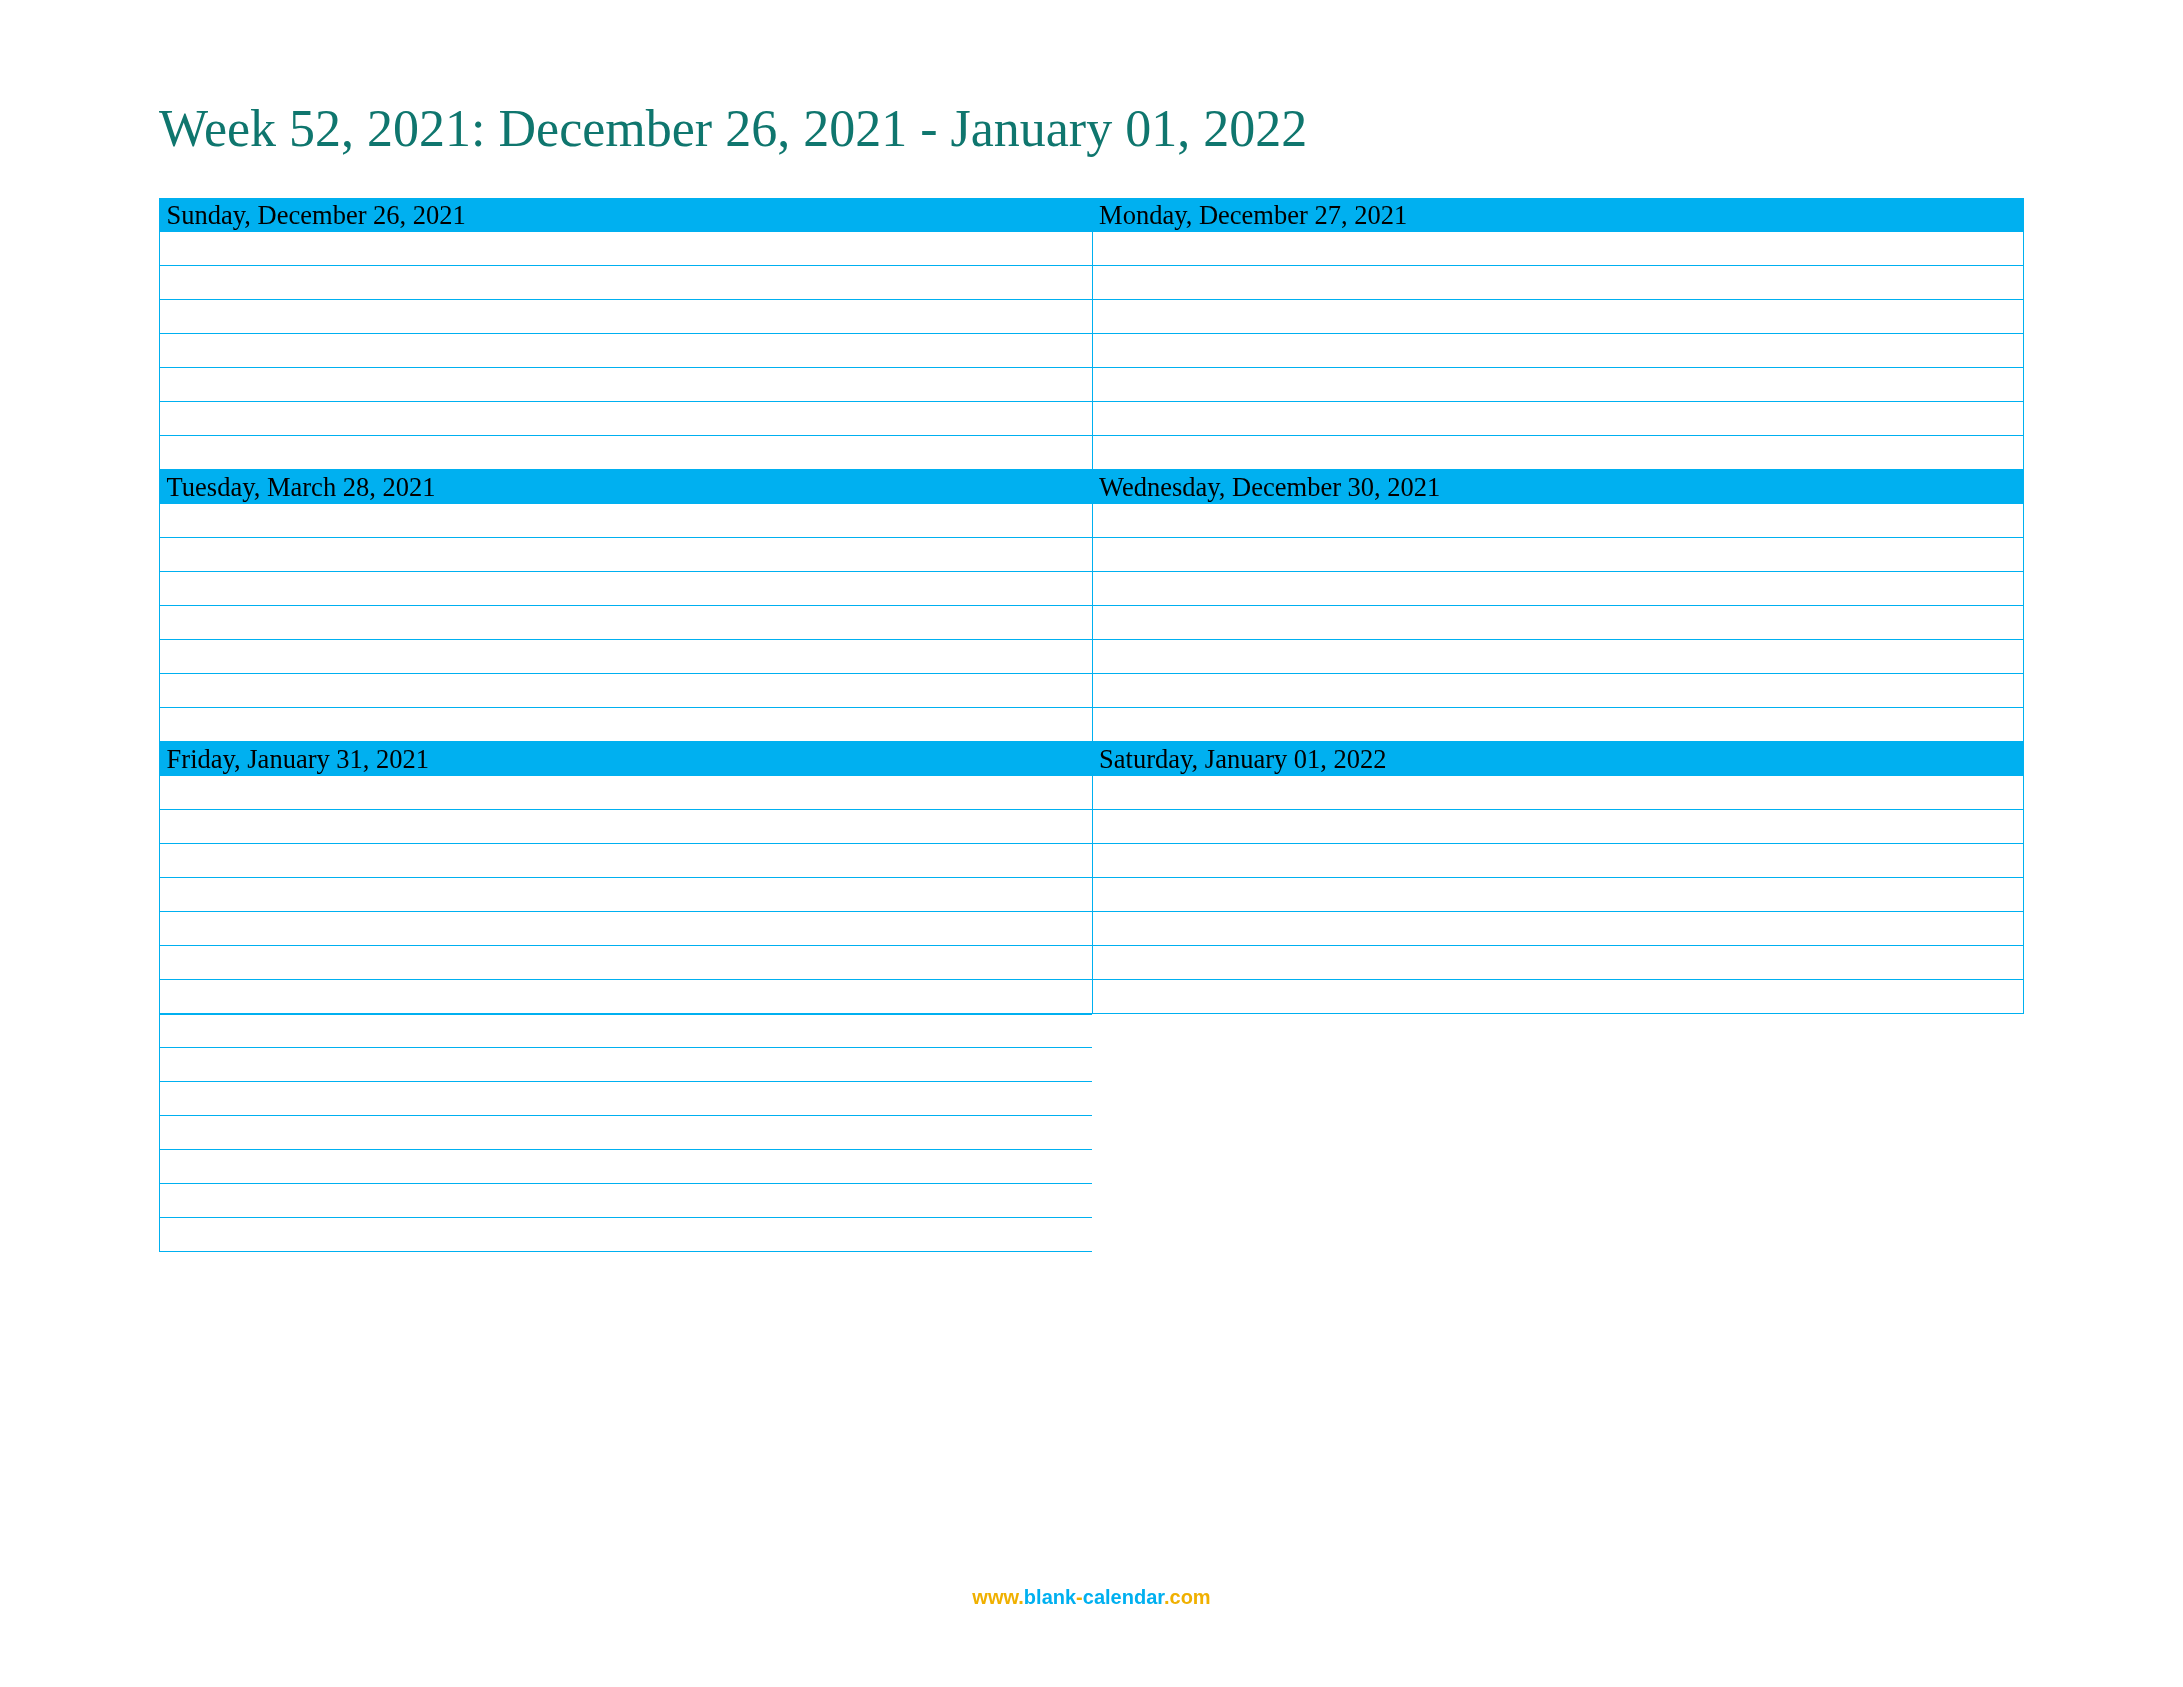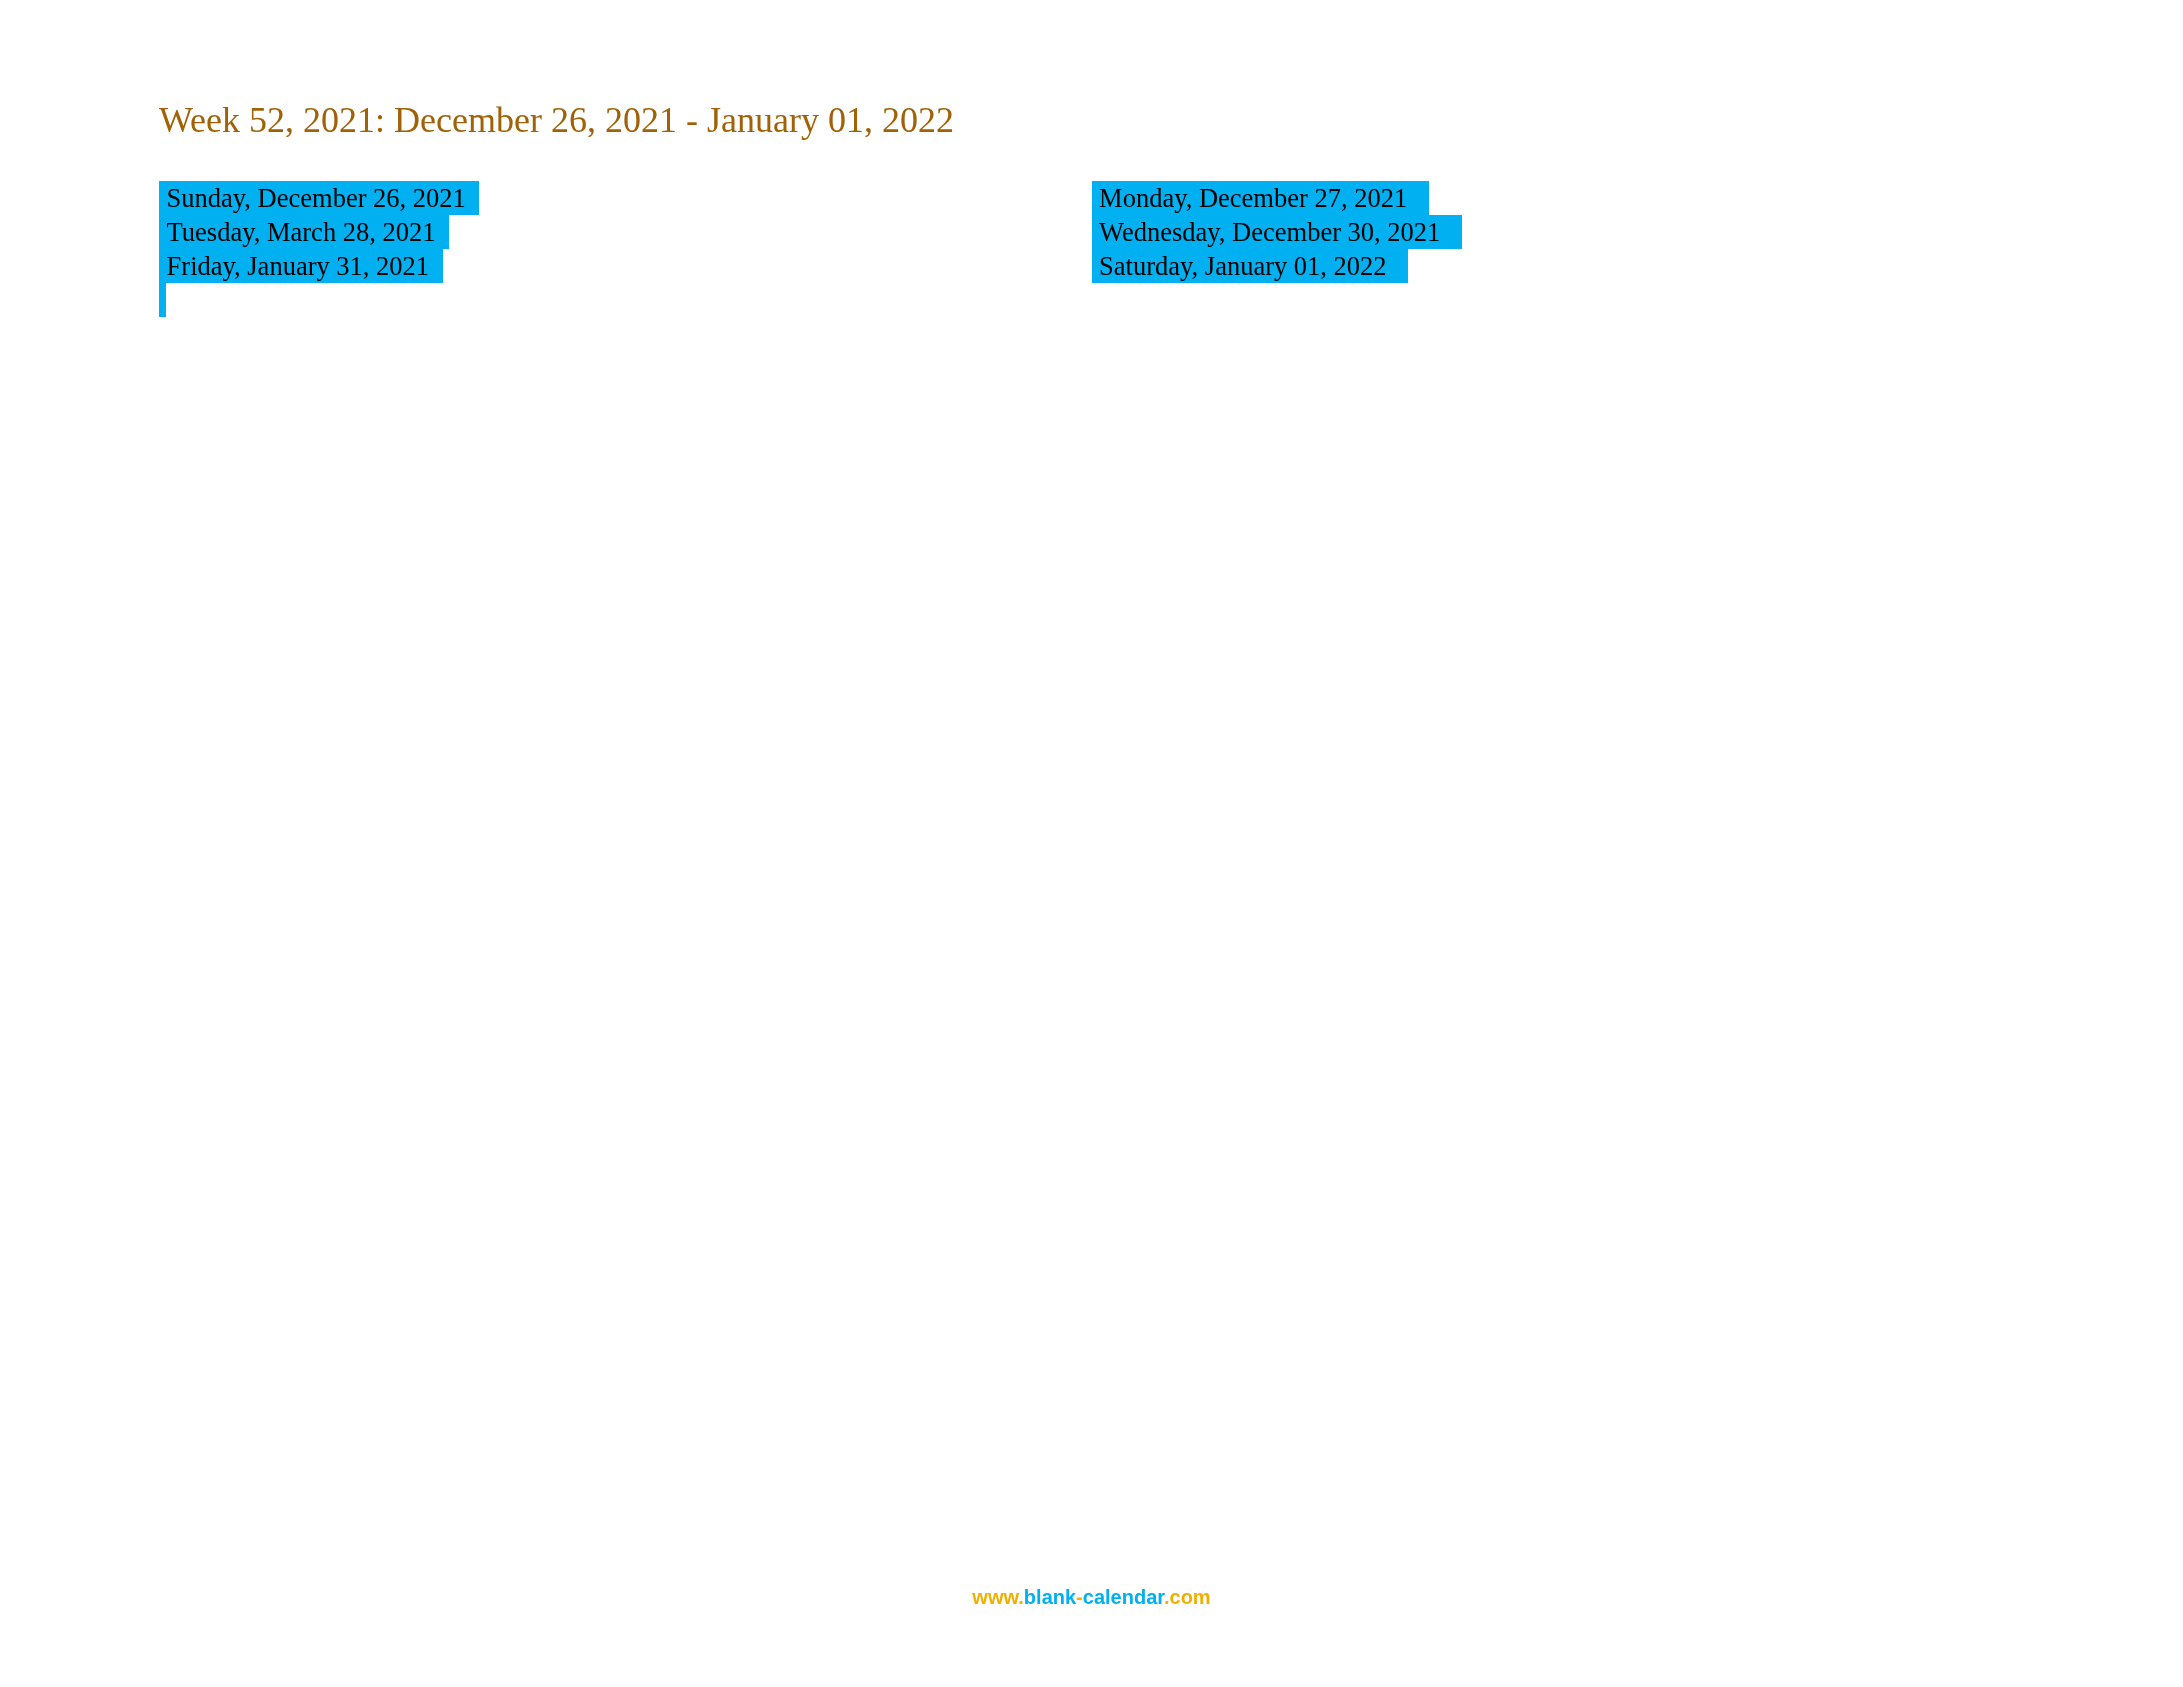--- a/index.html
+++ b/index.html
@@ -9,33 +9,33 @@
     }
     body {
       font-family: "Times New Roman", Times, serif;
       background: #ffffff;
       width: 2183px;
       height: 1687px;
       padding: 99px 159px 53px 159px;
       position: relative;
     }
     .page-title {
-      font-size: 36px;
+      font-size: 52px;
       font-weight: normal;
-      color: #a16207;
+      color: #0f766e;
       margin-bottom: 40px;
     }
     .calendar-grid {
       display: grid;
       grid-template-columns: 1fr 1fr;
       gap: 0;
     }
     .day-block {
       display: flex;
-      flex-direction: row;
+      flex-direction: column;
     }
     .day-header {
       background: #00b0f0;
       color: #000000;
       font-size: 26.5px;
       padding: 2.6px 6.6px;
       border: 0.7px solid #00b0f0;
       height: 34px;
       display: flex;
       align-items: center;

